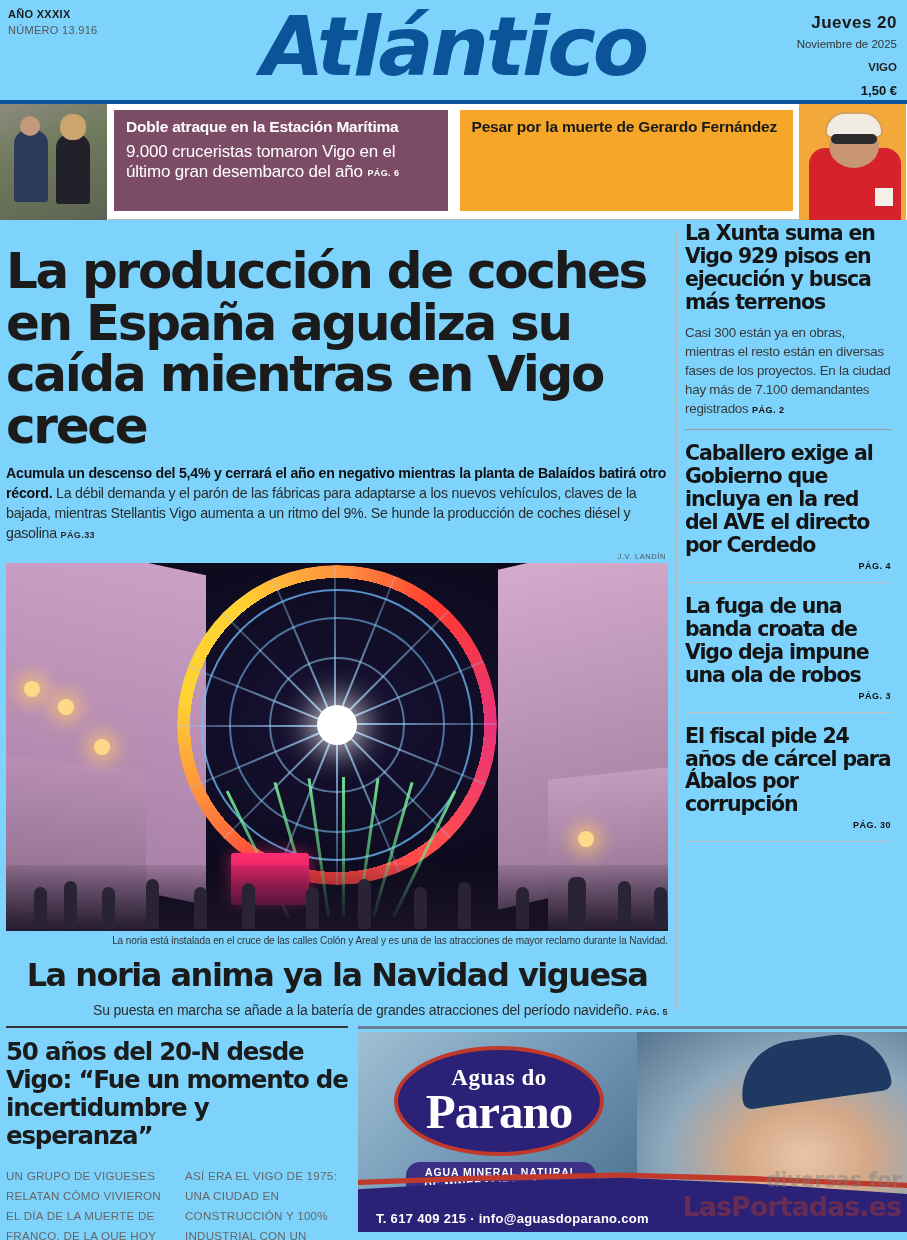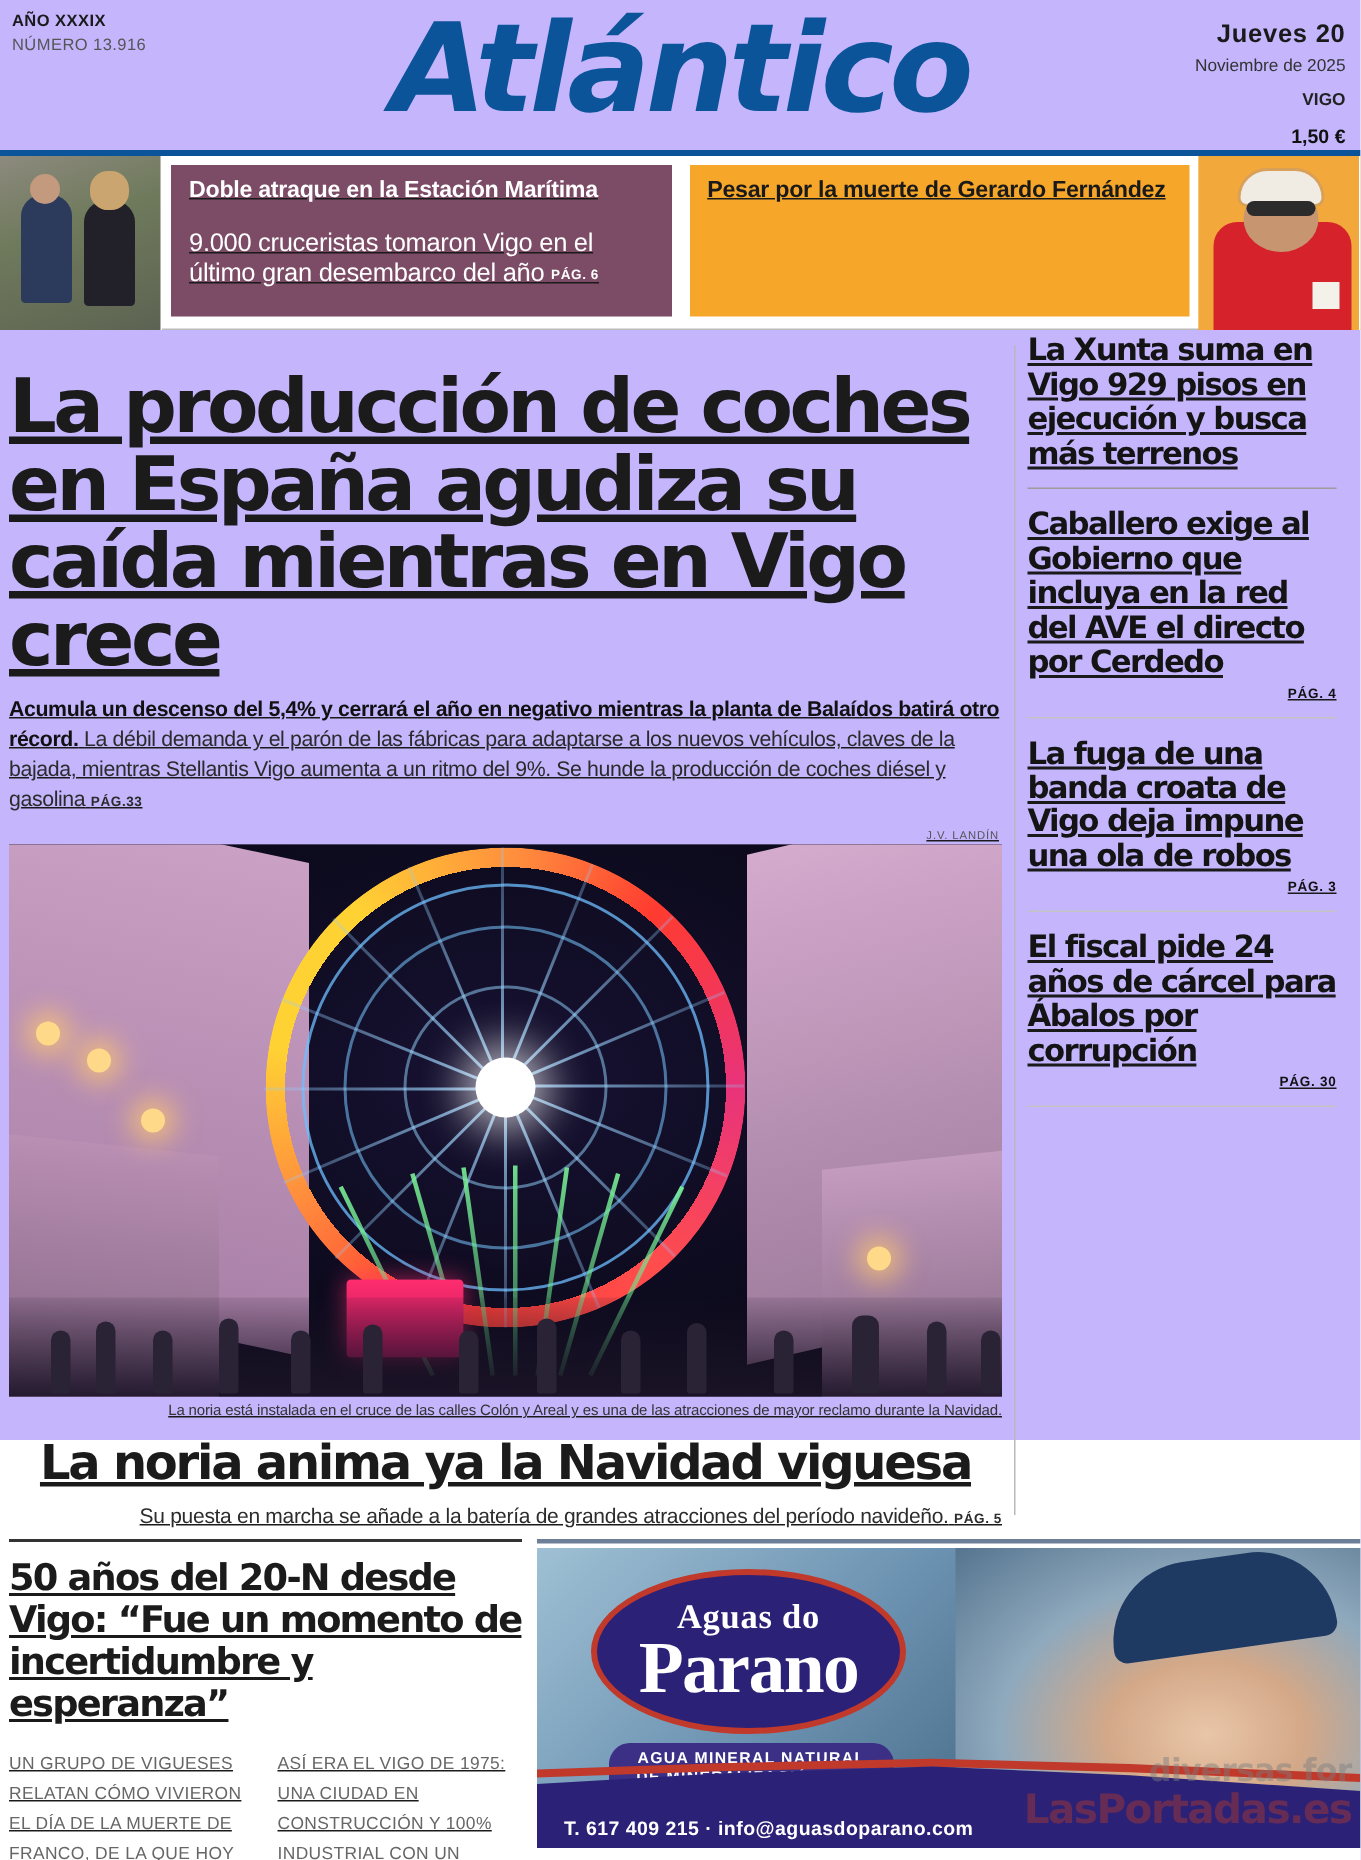--- a/index.html
+++ b/index.html
@@ -3,21 +3,21 @@
 <meta charset="utf-8">
 <style>
   * { box-sizing: border-box; margin: 0; padding: 0; }
   html, body {
     width: 907px; height: 1240px;
     background: #ffffff;
     font-family: "Liberation Sans", sans-serif;
     color: #1a1a1a;
     overflow: hidden;
   }
-  .page { position: relative; width: 907px; height: 960px; background:#c4b5fd;text-decoration:underline; }
+  .page { position: relative; width: 907px; height: 1240px; background:#7dd3fc; }
 
   
   .masthead { position:relative; height: 100px; }
   .mast-left { position:absolute; left:8px; top:8px; }
   .mast-left .ano {
     font-size: 11px; font-weight: 700; letter-spacing: .3px; color:#1a1a1a;
   }
   .mast-left .numero {
     font-size: 11px; font-weight: 400; letter-spacing: .3px; color:#555; margin-top:4px;
   }
@@ -40,21 +40,21 @@
   
   .banner-strip { position:relative; display:flex; height:116px; background:#fff; border-bottom:1px solid #bbb;}
   .thumb { width:108px; height:116px; overflow:hidden; position:relative; border-right:1px solid #fff;}
   .thumb.left-ph { background:#9d9a8e; }
   .thumb.right-ph { background:#e8a13a; }
 
   .banner { flex:1; margin:6px 6px 8px 6px; padding:8px 12px 6px 12px; position:relative; }
   .banner.purple { background:#7c4b66; color:#fff; }
   .banner.orange { background:#f6a629; color:#1a1a1a; }
   .banner .b-kicker {
-    font-weight:700; font-size:15.5px; letter-spacing:-.2px; line-height:1.2; margin-bottom:15px;
+    font-weight:700; font-size:15.5px; letter-spacing:-.2px; line-height:1.2; margin-bottom:5px;
   }
   .banner .b-text {
     font-size:17px; line-height:1.22; font-weight:300; letter-spacing:-.2px;
   }
   .banner .pag { font-size:9px; font-weight:700; letter-spacing:.4px; vertical-align:1px;}
 
   
   .main { display:flex; width:907px; }
   .col-left { width:676px; padding:0 8px 0 6px;margin-top:16px; }
   .col-div { width:1px; background:#b9b9b9; margin-top:10px; margin-bottom:8px;}
@@ -348,20 +348,24 @@
         <span class="pag">PÁG. 5</span>
       </p>
     </div>
 
     <div class="col-div"></div>
 
     <div class="col-right">
 
       <div class="rc-item">
         <div class="rc-head">La Xunta suma en Vigo 929 pisos en ejecución y busca más terrenos</div>
+        <div class="rc-body">
+          <span>Casi 300 están ya en obras, mientras el resto están en diversas fases de los proyectos. En la ciudad hay más de 7.100 demandantes registrados</span>
+          <span class="rc-pag">PÁG. 2</span>
+        </div>
       </div>
       <div class="rc-rule"></div>
 
       <div class="rc-item">
         <div class="rc-head">Caballero exige al Gobierno que incluya en la red del AVE el directo por Cerdedo</div>
         <span class="rc-pag right">PÁG. 4</span>
       </div>
       <div class="rc-rule thin"></div>
 
       <div class="rc-item">

